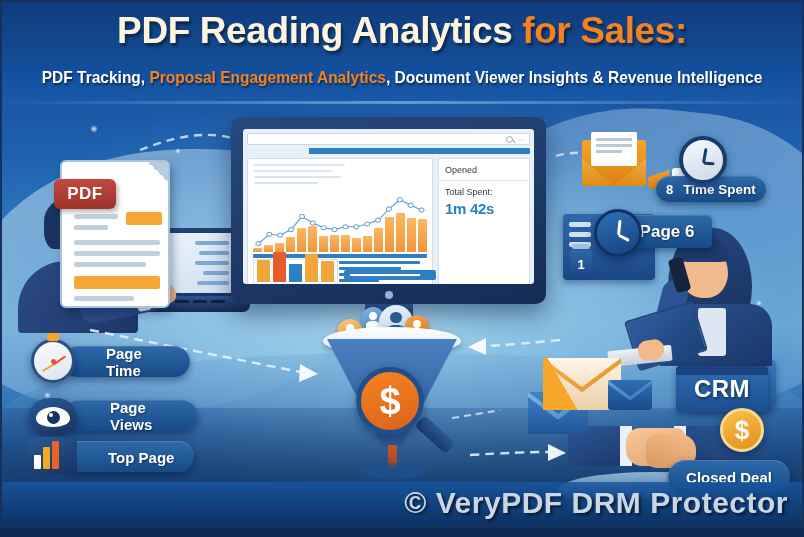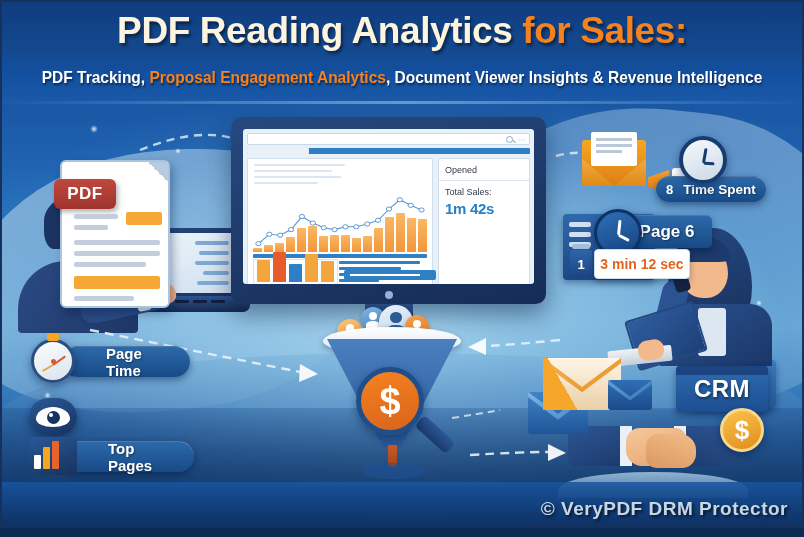--- a/index.html
+++ b/index.html
@@ -273,21 +273,21 @@
           color:#ffffff; font-weight:bold; z-index:19;
           box-shadow:0 3px 8px rgba(0,20,60,.45); }
 
   
   .dashSvg { position:absolute; left:0; top:0; width:804px; height:537px; z-index:10; pointer-events:none; }
 
   
   .footer-band { position:absolute; left:0; bottom:0; width:804px; height:46px;
                  background:linear-gradient(180deg,rgba(24,86,160,.85),rgba(13,48,99,.95)); z-index:25; }
   .watermark { position:absolute; right:16px; bottom:8px; z-index:26;
-               font-size:19px; font-weight:bold; color:#c9d6e4;
+               font-size:30px; font-weight:bold; color:#c9d6e4;
                text-shadow:2px 2px 3px rgba(0,0,0,.6); letter-spacing:.5px; }
 
   .frame { position:absolute; inset:0; border:2px solid #16325c; z-index:40; pointer-events:none; }
 </style>
 </head>
 <body>
 
 <div id="canvas">
 
   <div class="wave w1"></div>
@@ -430,21 +430,21 @@
               <div style="width: 70%;"></div>
               <div style="width: 100%;"></div>
               <div style="width: 46%;"></div>
             </div>
         </div>
         <div class="mon-right">
           <div class="kpi">
             <div class="kpi-label">Opened</div>
           </div>
           <div class="kpi">
-            <div class="kpi-label">Total Sales:</div>
+            <div class="kpi-label">Total Spent:</div>
             <div class="kpi-big">1m 42s</div>
           </div>
         </div>
       </div>
       <div class="mon-foot"></div>
     </div>
     <div class="mon-dot"></div>
   </div>
 
   <div class="funnel">
@@ -487,28 +487,31 @@
   </div>
   <div class="pill" style="left:62px;top:346px;width:128px;height:31px;padding-left:30px;">
     <span class="lbl">Page Time</span>
   </div>
 
   <div class="icon-circle eye-wrap" style="left:29px;top:398px;width:48px;height:38px;border-radius:50%/60%;">
     <span class="eye-white">
         <span class="eye-iris"></span>
       </span>
   </div>
+  <div class="pill" style="left:62px;top:400px;width:136px;height:31px;padding-left:34px;">
+    <span class="lbl">Page Views</span>
+  </div>
 
   <div class="bcicon" style="position:absolute;left:29px;top:437px;width:48px;height:38px;z-index:19;">
     <i style="height:14px;background:#ffffff"></i>
     <i style="height:22px;background:#f5a623"></i>
     <i style="height:28px;background:#e8622c"></i>
   </div>
   <div class="pill" style="left:62px;top:441px;width:132px;height:31px;padding-left:32px;">
-    <span class="lbl">Top Pages</span>
+    <span class="lbl">Top Page</span>
   </div>
 
   <div class="env" style="left:582px;top:140px;width:64px;height:46px;">
     <div class="body" style="background:linear-gradient(180deg,#f5a623,#dd7f16);"></div>
     <div style="position:absolute;left:9px;top:-8px;width:46px;height:34px;background:#ffffff;border-radius:2px;"></div>
     <div style="position:absolute;left:14px;top:-2px;width:36px;height:3px;background:#b9c9da;"></div>
     <div style="position:absolute;left:14px;top:4px;width:36px;height:3px;background:#b9c9da;"></div>
     <div style="position:absolute;left:14px;top:10px;width:26px;height:3px;background:#b9c9da;"></div>
     <div class="flap" style="background:linear-gradient(180deg,#fbc濃,#e8971d);
          clip-path:polygon(0 40%,50% 100%,100% 40%,100% 100%,0 100%);
@@ -546,25 +549,20 @@
 
   <div class="pill" style="left:622px;top:215px;width:90px;height:33px;border-radius:5px;justify-content:center;">
     <span class="lbl" style="font-size:17px;padding:0;">Page 6</span>
   </div>
 
   <div style="position:absolute;left:570px;top:250px;width:22px;height:28px;z-index:20;
               background:linear-gradient(180deg,#2e66a8,#1a4484);border-radius:3px;
               color:#fff;font-size:13px;font-weight:bold;text-align:center;line-height:30px;">1</div>
   <div style="position:absolute;left:570px;top:244px;width:18px;height:5px;z-index:21;
               background:#9fc0de;border-radius:2px;margin-left:2px;"></div>
-  <div style="position:absolute;left:594px;top:249px;width:96px;height:30px;z-index:20;
-              background:#ffffff;border:1px solid #cddcec;border-radius:4px;
-              display:flex;align-items:center;justify-content:center;
-              box-shadow:0 3px 6px rgba(0,20,60,.35);
-              color:#e2651f;font-size:14px;font-weight:bold;">3 min 12 sec</div>
 
   <div class="person-right">
     <div class="pr-hair"></div>
     <div class="pr-face"></div>
     <div class="pr-bang"></div>
     <div class="pr-body"></div>
     <div class="pr-shirt"></div>
     <div class="pr-arm"></div>
     <div class="pr-phone"></div>
     <div class="pr-tablet"></div>
@@ -608,18 +606,21 @@
     <div class="sk-sleeveL"></div>
     <div class="sk-sleeveR"></div>
     <div class="sk-cuffL"></div>
     <div class="sk-cuffR"></div>
     <div class="sk-handL"></div>
     <div class="sk-handR"></div>
   </div>
 
   <div class="coin" style="left:720px;top:408px;width:44px;height:44px;font-size:26px;">$</div>
 
+  <div class="pill" style="left:668px;top:460px;width:122px;height:34px;border-radius:17px;justify-content:center;">
+    <span class="lbl" style="font-size:15px;padding:0;">Closed Deal</span>
+  </div>
 
   <div class="footer-band"></div>
   <div class="watermark">© VeryPDF DRM Protector</div>
 
   <div class="frame"></div>
 </div>
 
 </body></html>

